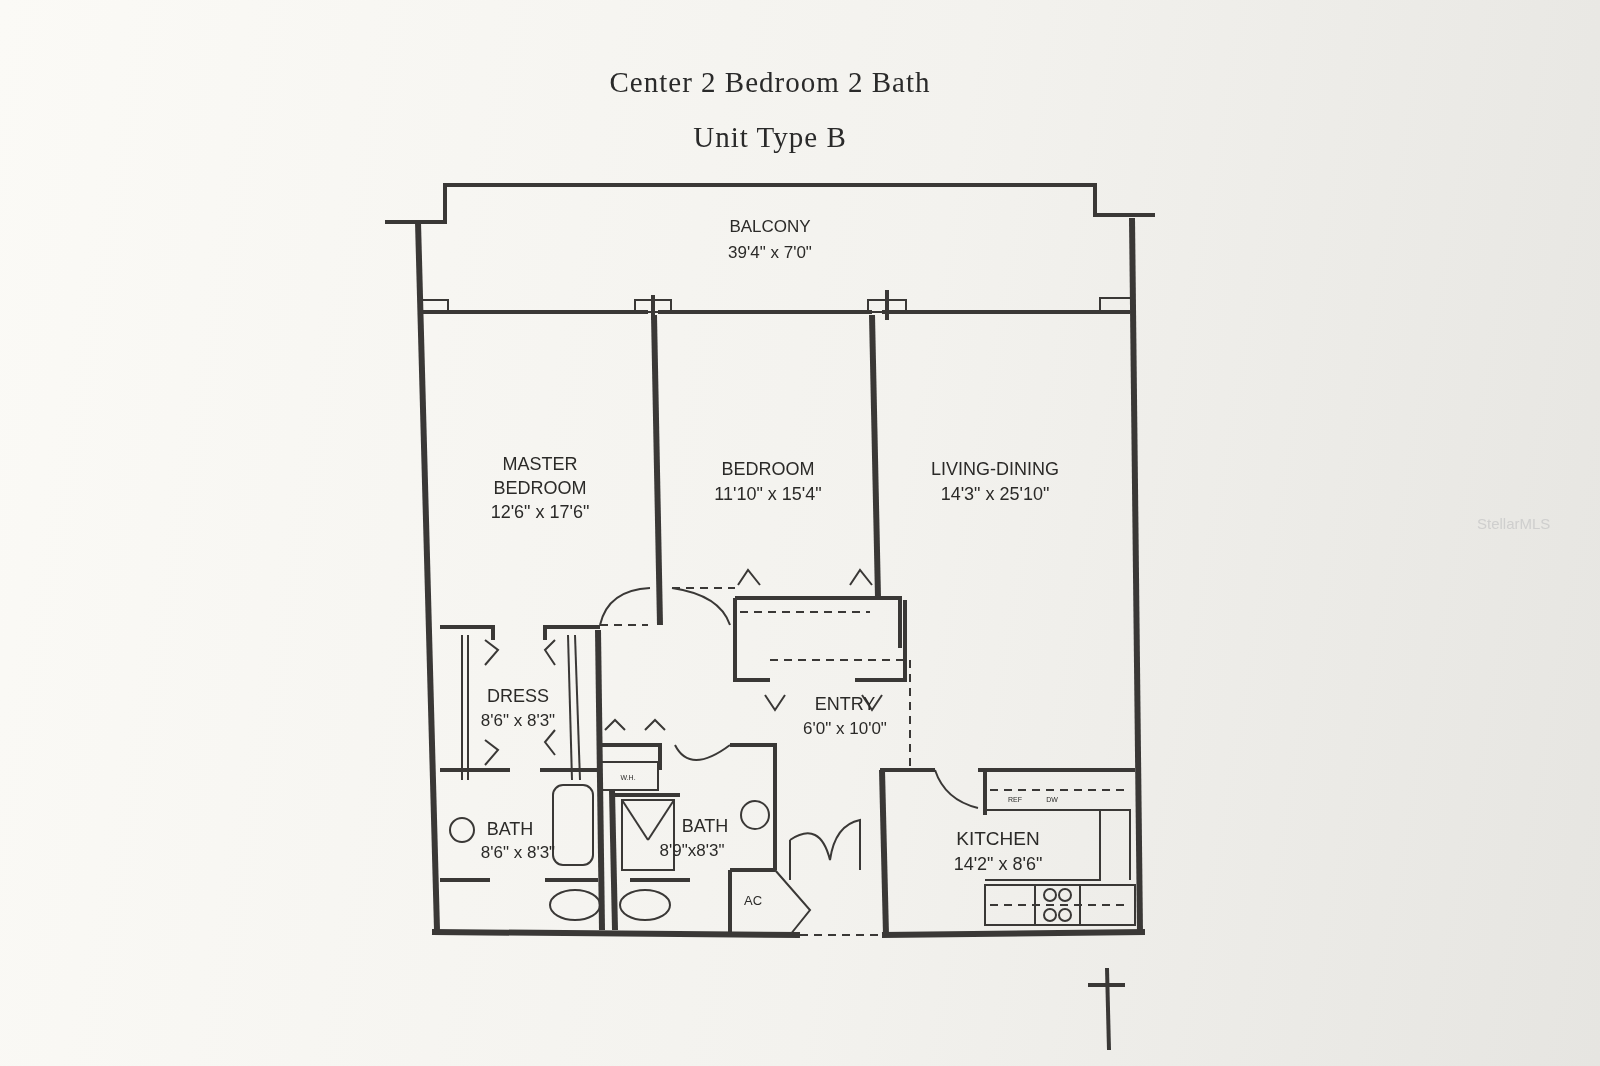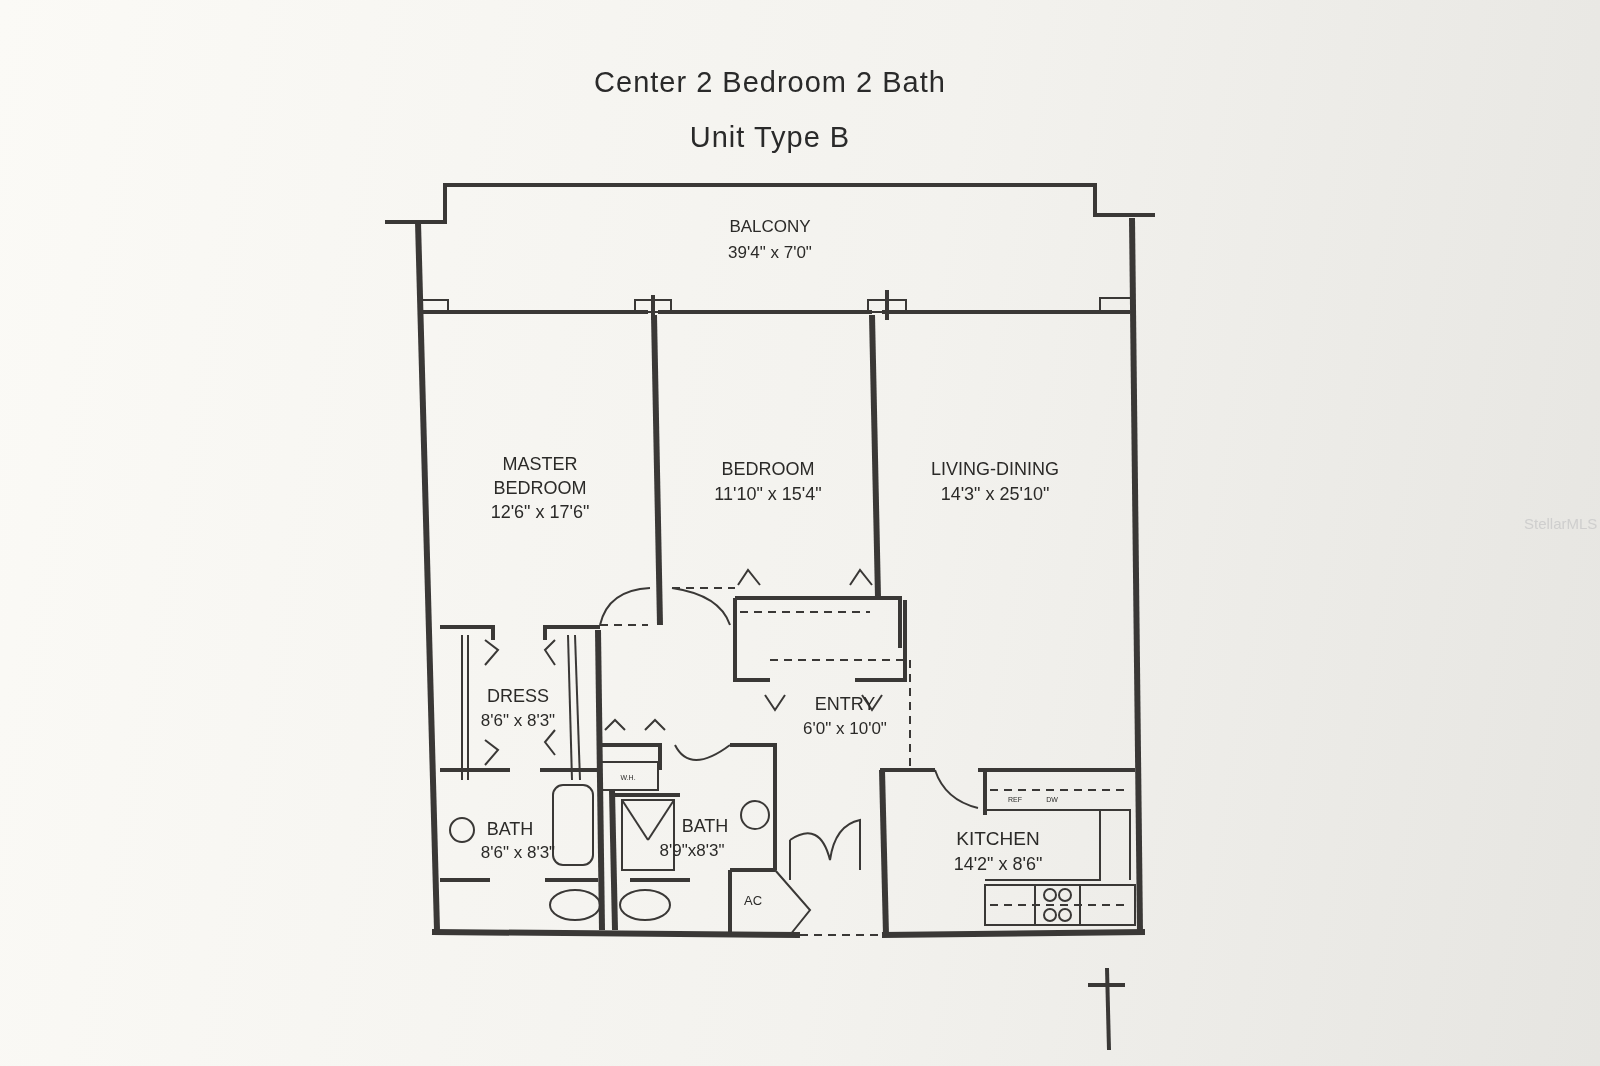--- a/index.html
+++ b/index.html
@@ -4,34 +4,34 @@
   <style>
     html, body { margin: 0; padding: 0; }
     body {
       width: 1600px; height: 1066px; overflow: hidden;
       background: linear-gradient(100deg, #fbfaf6 0%, #f3f2ee 55%, #e6e5e1 100%);
       font-family: "Liberation Sans", sans-serif;
       position: relative;
     }
     .title {
       position: absolute; left: 0; width: 1540px; text-align: center;
-      color: #2a2a2a; font-family: Liberation Sans, sans-serif;
+      color: #2a2a2a; font-family: Liberation Serif, serif;
       letter-spacing: 1px;
     }
     .title.l1 { top: 66px; font-size: 29px; }
     .title.l2 { top: 110px; font-size: 29px; margin-top: 11px; }
     svg#plan { position: absolute; left: 0; top: 0; }
     .wall { stroke: #3a3836; fill: none; }
     .thick { stroke-width: 6; }
     .med { stroke-width: 4; }
     .thin { stroke-width: 2; }
     .dash { stroke-dasharray: 8 6; stroke-width: 2; }
     .lbl { font-family: "Liberation Sans", sans-serif; fill: #2b2a28; text-anchor: middle; }
     .watermark {
-      position: absolute; left: 1524px; top: 515px; font-size: 15px;
+      position: absolute; left: 1477px; top: 515px; font-size: 15px;
       color: rgba(200,200,200,0.8); letter-spacing: 0;
     }
   </style>
 </head>
 <body>
 
 <div class="title l1">Center 2 Bedroom 2 Bath</div>
 <div class="title l2">Unit Type B</div>
 
 <svg id="plan" width="1600" height="1066" viewBox="0 0 1600 1066">

